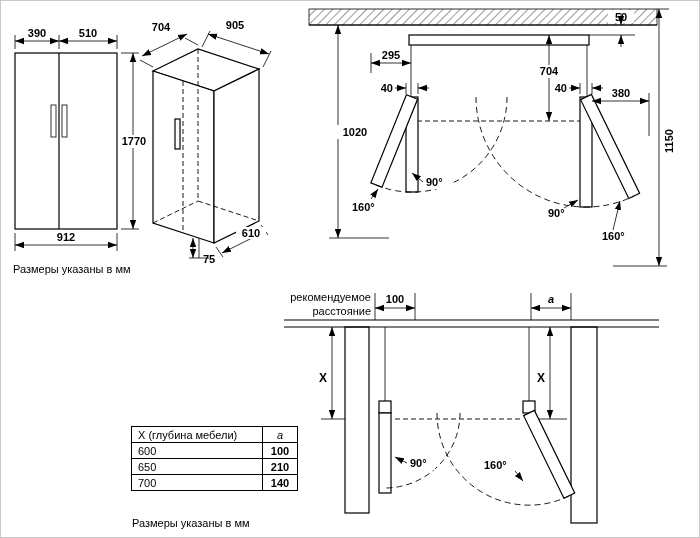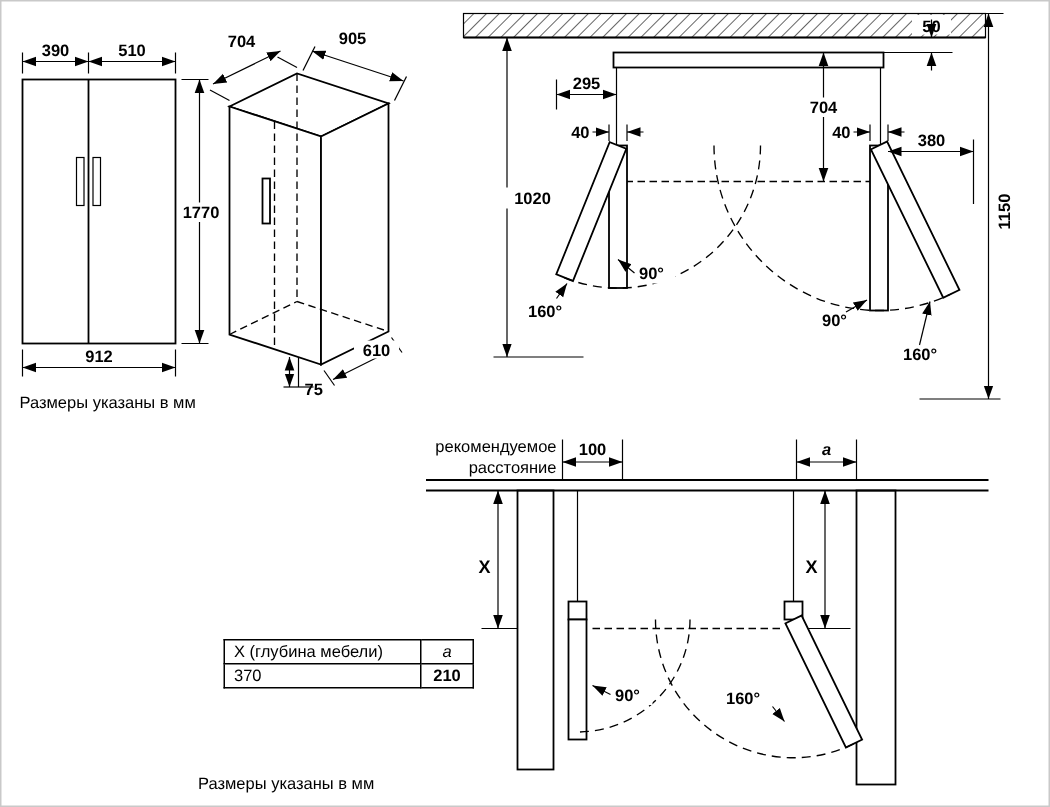--- a/index.html
+++ b/index.html
@@ -8,21 +8,21 @@
   svg text{font-family:"Liberation Sans",sans-serif;font-size:11px;font-weight:bold;fill:#000;}
   svg text.reg{font-weight:normal;}
   svg text.it{font-style:italic;}
   svg text.big{font-size:12px;}
   .ln{stroke:#000;stroke-width:1.2;fill:none;}
   .lnw{stroke:#000;stroke-width:1.2;fill:#fff;}
   .thin{stroke:#000;stroke-width:0.8;fill:none;}
   .dash{stroke:#000;stroke-width:0.9;fill:none;stroke-dasharray:5 3;}
   .dasharc{stroke:#000;stroke-width:0.9;fill:none;stroke-dasharray:6 4;}
   .cap{position:absolute;font-size:11px;font-weight:normal;color:#000;white-space:nowrap;}
-  .table-wrap{position:absolute;left:130px;top:425px;margin-left:18px;}
+  .table-wrap{position:absolute;left:130px;top:425px;}
   .table-wrap table{border-collapse:collapse;font-size:11px;color:#000;}
   .table-wrap th,.table-wrap td{border:1px solid #000;height:15px;padding:0 6px;font-weight:normal;text-align:left;white-space:nowrap;}
   .table-wrap .c1{width:118px;}
   .table-wrap .c2{width:22px;text-align:center;}
   .table-wrap td.c2{font-weight:bold;}
   .table-wrap th.c2{font-style:italic;}
 </style>
 </head>
 <body>
 
@@ -260,20 +260,28 @@
 <div class="cap" style="left:131px;top:516px;">Размеры указаны в мм</div>
 
 <div class="table-wrap">
   <table>
     <tbody>
           <tr>
       <th class="c1">X (глубина мебели)</th>
       <th class="c2">a</th>
     </tr>
     <tr>
-      <td class="c1">370</td>
+      <td class="c1">600</td>
+      <td class="c2">100</td>
+    </tr>
+    <tr>
+      <td class="c1">650</td>
       <td class="c2">210</td>
+    </tr>
+    <tr>
+      <td class="c1">700</td>
+      <td class="c2">140</td>
     </tr>
   </tbody>
       </table>
 </div>
 
 </div>
 
 </body></html>

